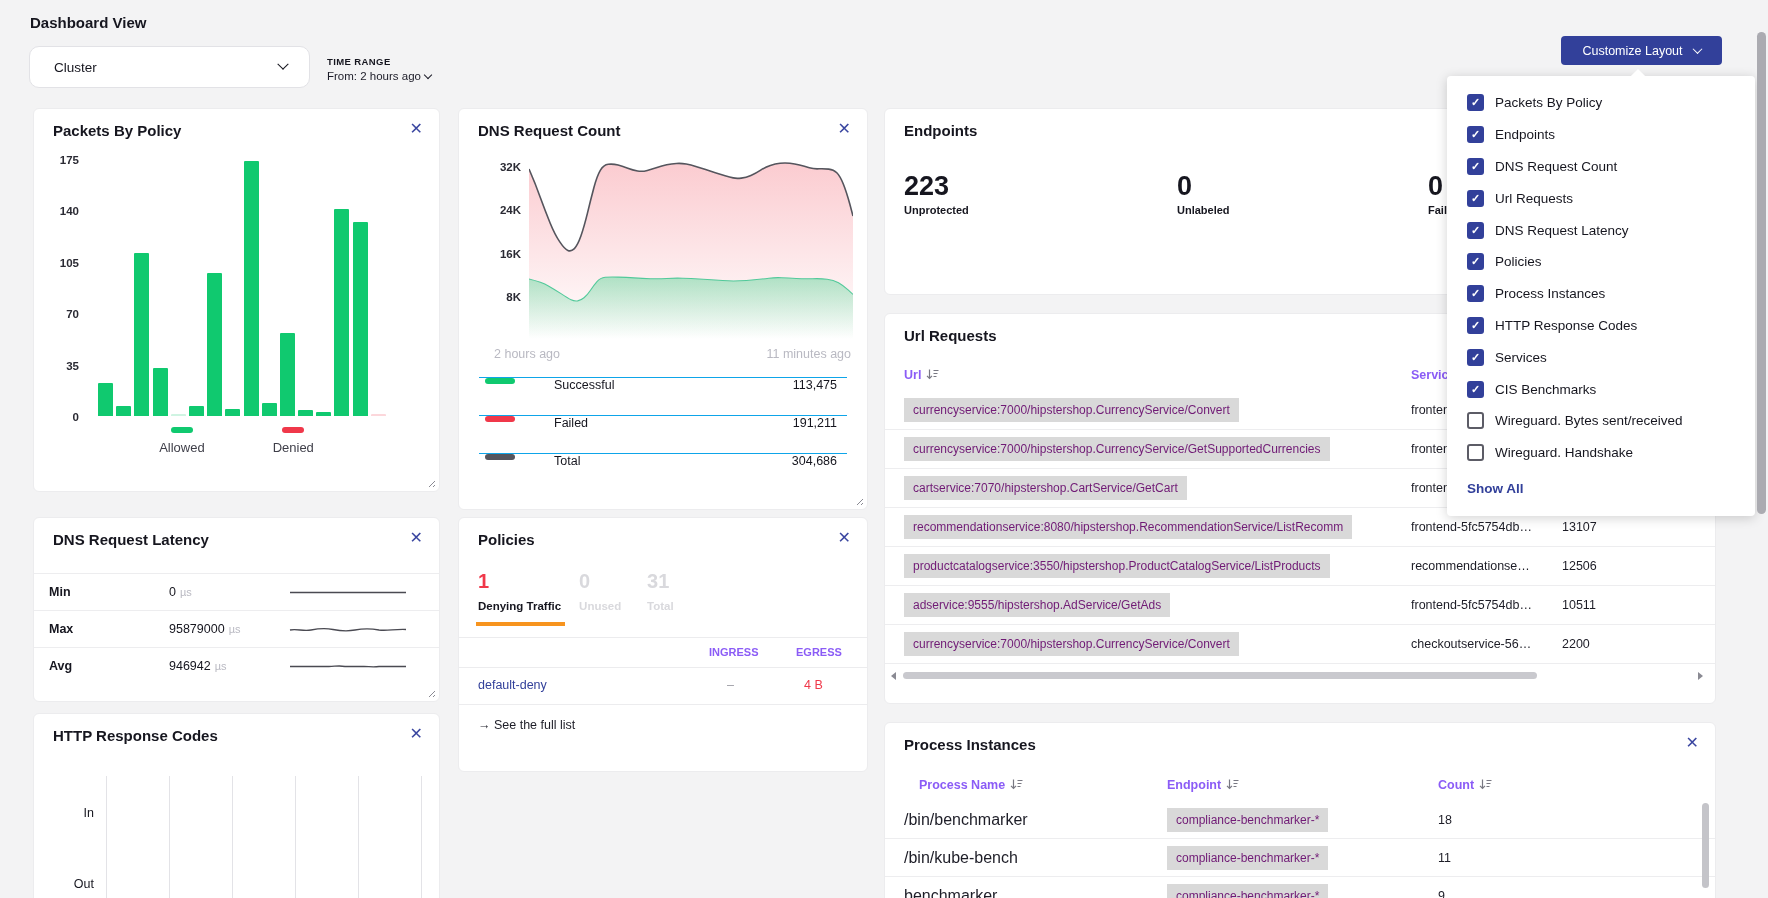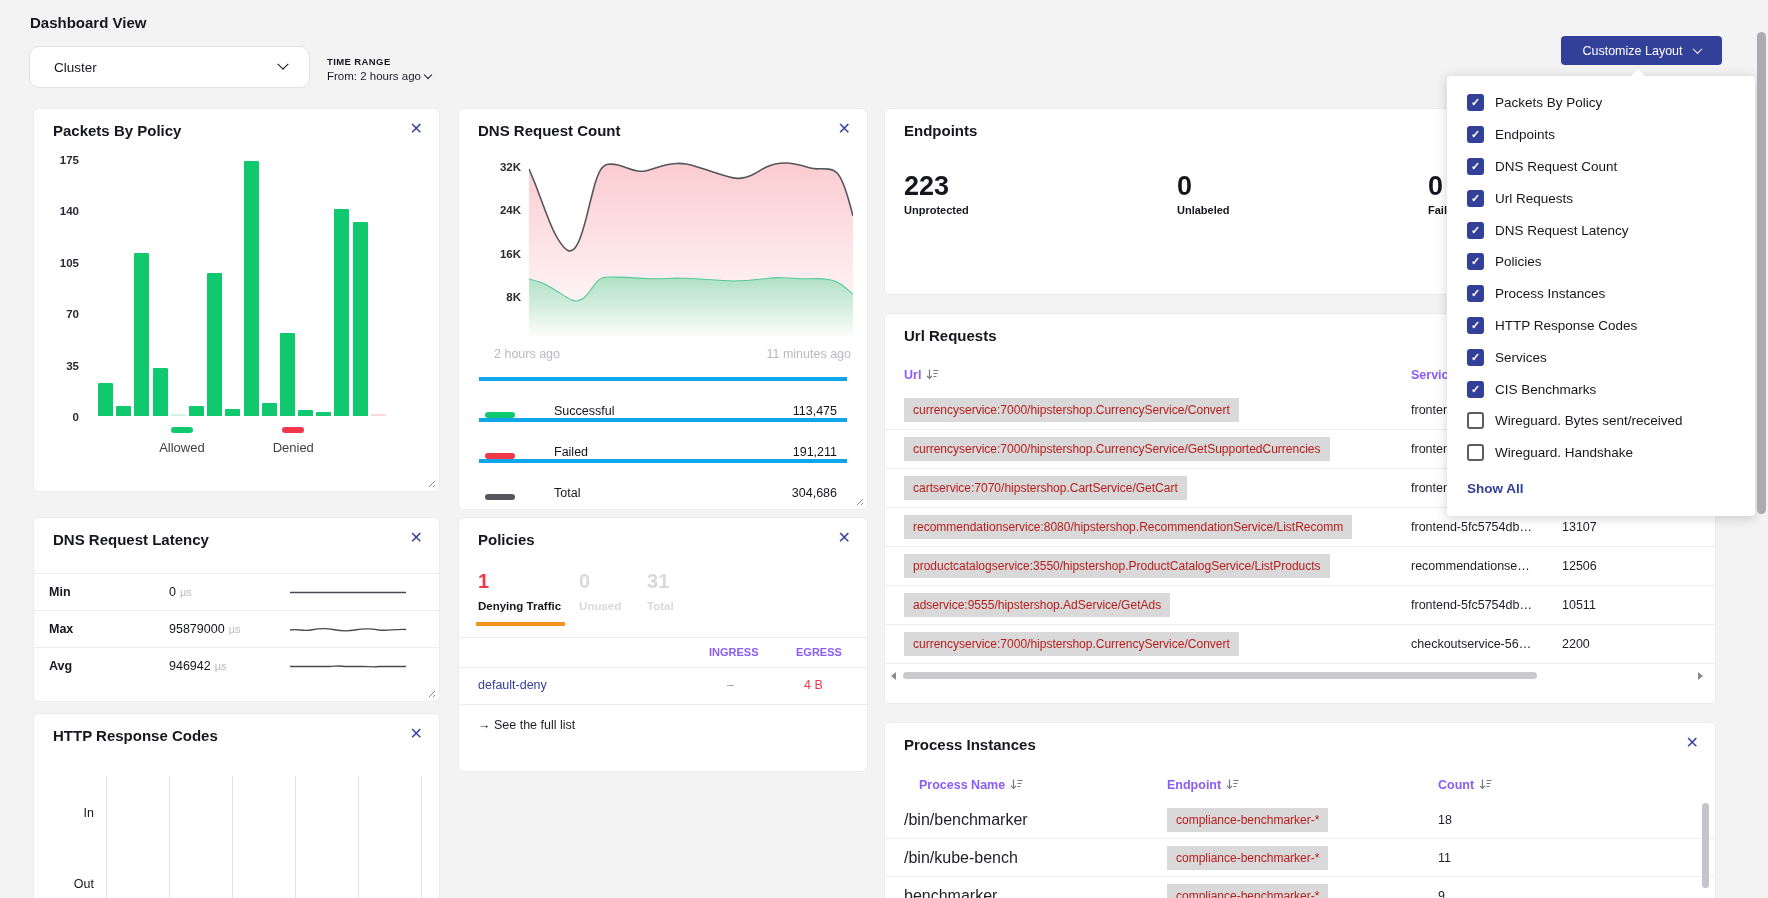--- a/index.html
+++ b/index.html
@@ -42,32 +42,32 @@
      font-size:11.5px;font-weight:bold;color:#2A2A33;}
   .bars{position:absolute;left:64px;top:52px;width:292px;height:255px;display:flex;align-items:flex-end;gap:3.2px;}
   .bar{width:15px;border-radius:1px 1px 0 0;}
   .pkt-legend{position:absolute;top:318px;left:0;right:0;display:flex;justify-content:center;gap:68px;}
   .pkt-legend .pl-item{text-align:center;}
   .pkt-legend .swatch{width:22px;height:6px;border-radius:3px;margin:0 auto;}
   .pkt-legend .pl-label{font-size:13px;color:#3F3F49;margin-top:7px;}
   
   .x-label{position:absolute;top:238px;font-size:12.5px;color:#B9B9C2;}
   .dns-legend{position:absolute;left:20px;right:20px;top:268px;}
-  .legend-row{height:37px;display:flex;align-items:flex-end;border-top:4px solid #0ea5e9;}
+  .legend-row{height:37px;display:flex;align-items:flex-start;border-top:1px solid #0ea5e9;}
   .legend-row .swatch{width:30px;height:6px;border-radius:3px;margin-left:6px;}
   .legend-row .lg-label{font-size:12.5px;color:#16161F;margin-left:39px;}
   .legend-row .lg-value{font-size:12.5px;color:#16161F;margin-left:auto;padding-right:10px;}
   
   .stat{position:absolute;top:62px;}
   div.stat:nth-of-type(1){left:19px;} div.stat:nth-of-type(2){left:292px;} div.stat:nth-of-type(3){left:543px;}
   .stat .st-value{font-size:27px;font-weight:bold;color:#16161F;}
   .stat .st-label{font-size:11px;font-weight:bold;color:#16161F;margin-top:2px;}
   
   .th{font-size:12.5px;font-weight:bold;color:#8b5cf6;}
-  .pill{display:inline-block;background:#D9D9D9;padding:5px 9px;font-size:12px;color:#b91c1c;
+  .pill{display:inline-block;background:#D9D9D9;padding:5px 9px;font-size:12px;color:#701a75;
         max-width:474px;white-space:nowrap;overflow:hidden;}
   .url-head{position:absolute;top:54px;left:0;right:0;height:24px;}
   .url-rows{position:absolute;top:77px;left:0;right:0;}
   .url-row{position:relative;height:39px;border-bottom:1px solid #EDEDEF;display:flex;align-items:center;padding-left:19px;box-sizing:border-box;}
   .url-service{position:absolute;left:526px;font-size:12.5px;color:#1D1D27;white-space:nowrap;}
   .url-count{position:absolute;left:677px;font-size:12.5px;color:#1D1D27;}
   .vscroll{position:absolute;right:6px;width:7px;border-radius:4px;background:#C4C4C9;}
   .hscroll{position:absolute;left:16px;right:24px;bottom:24px;height:7px;}
   .hscroll .thumb{position:absolute;left:2px;width:634px;height:7px;border-radius:4px;background:#C9C9CE;}
   .tri{position:absolute;width:0;height:0;border-top:4px solid transparent;border-bottom:4px solid transparent;}

